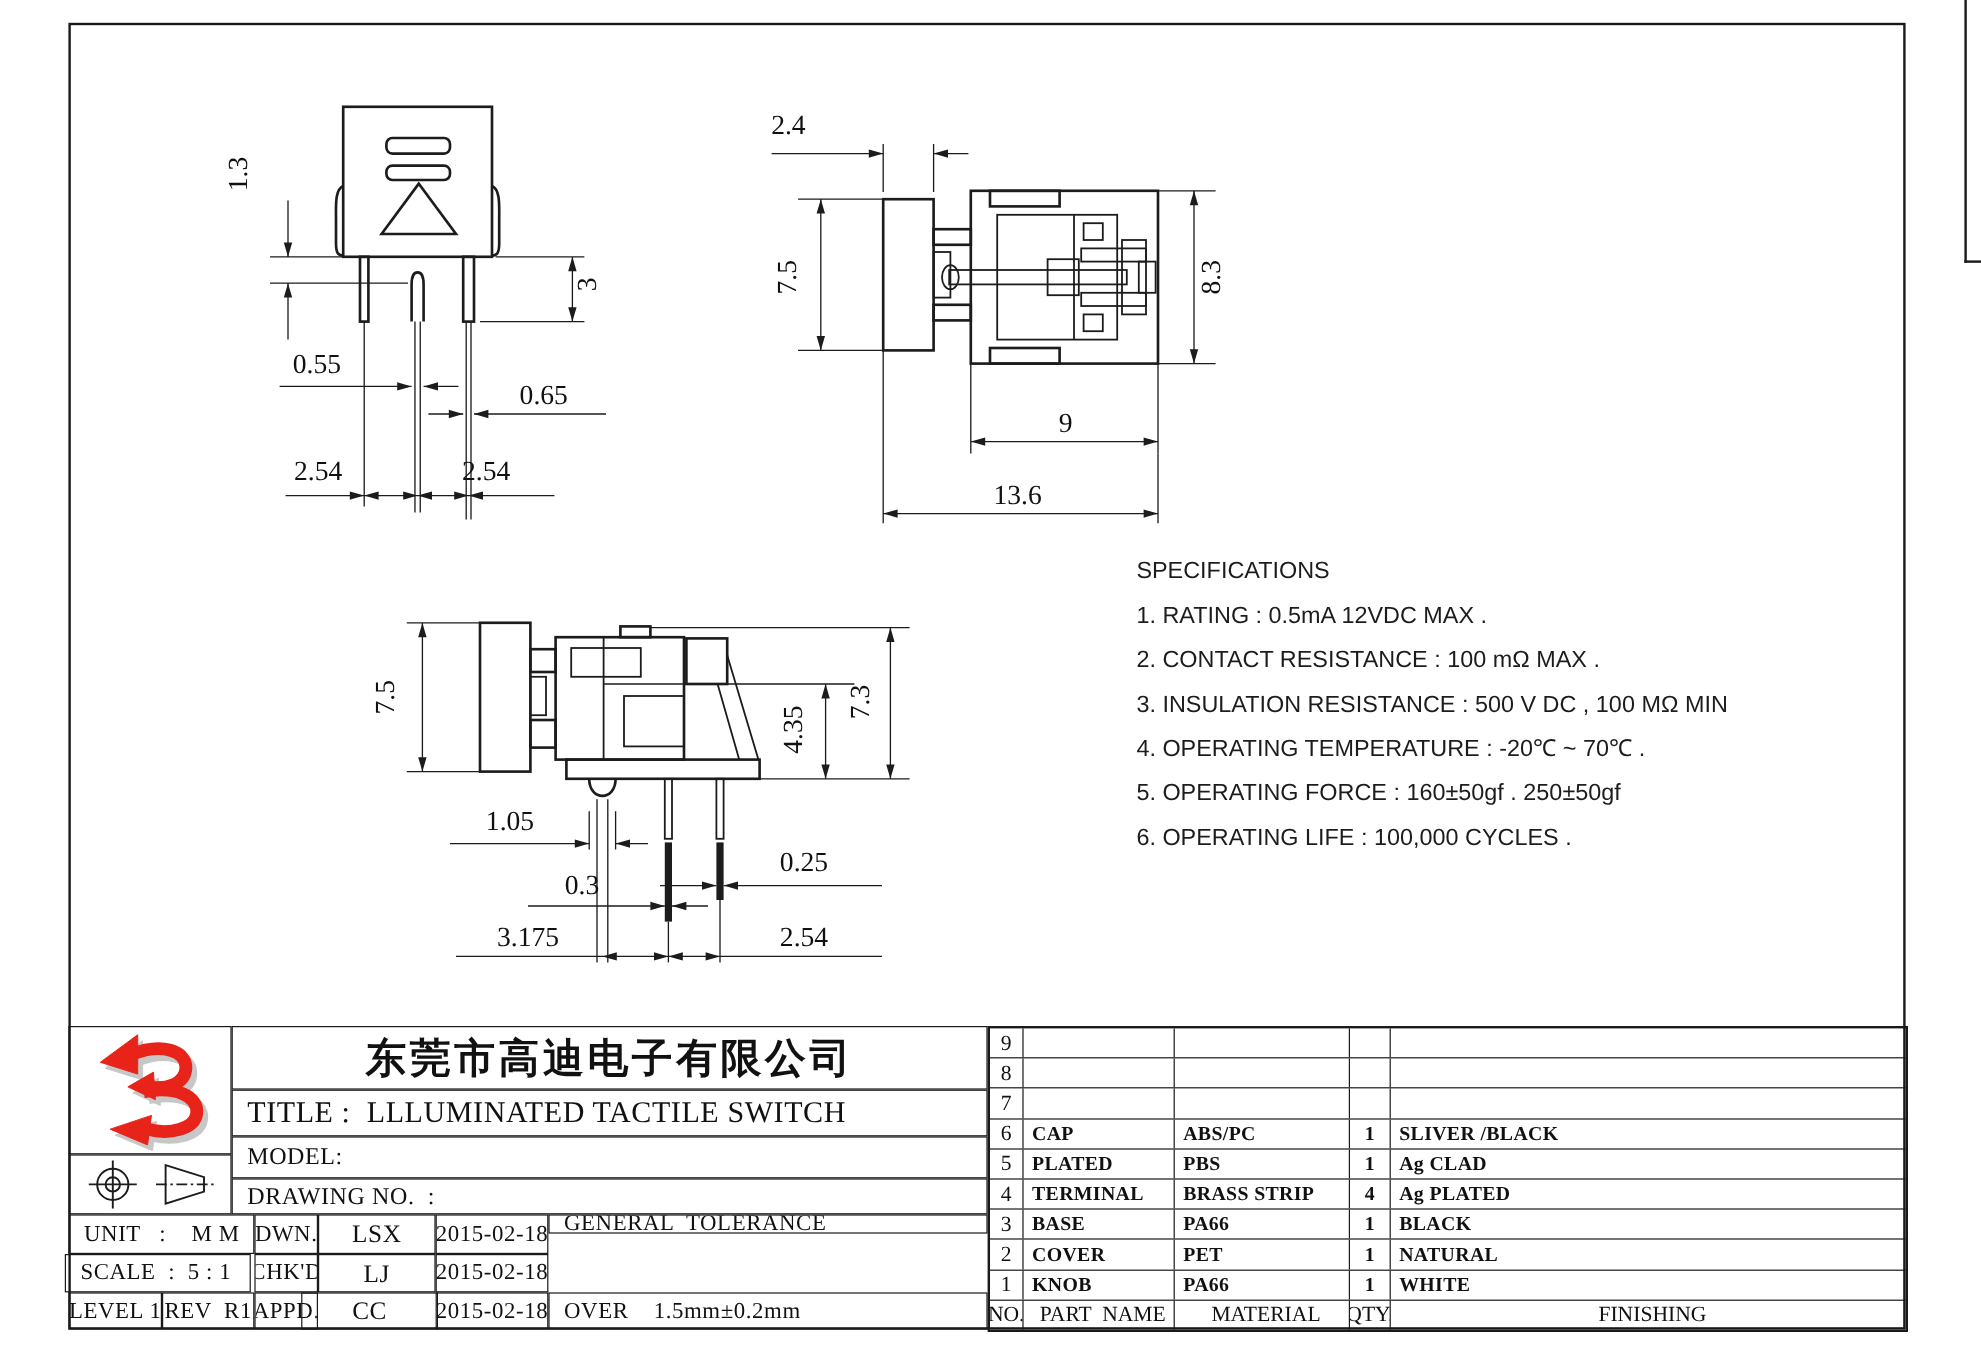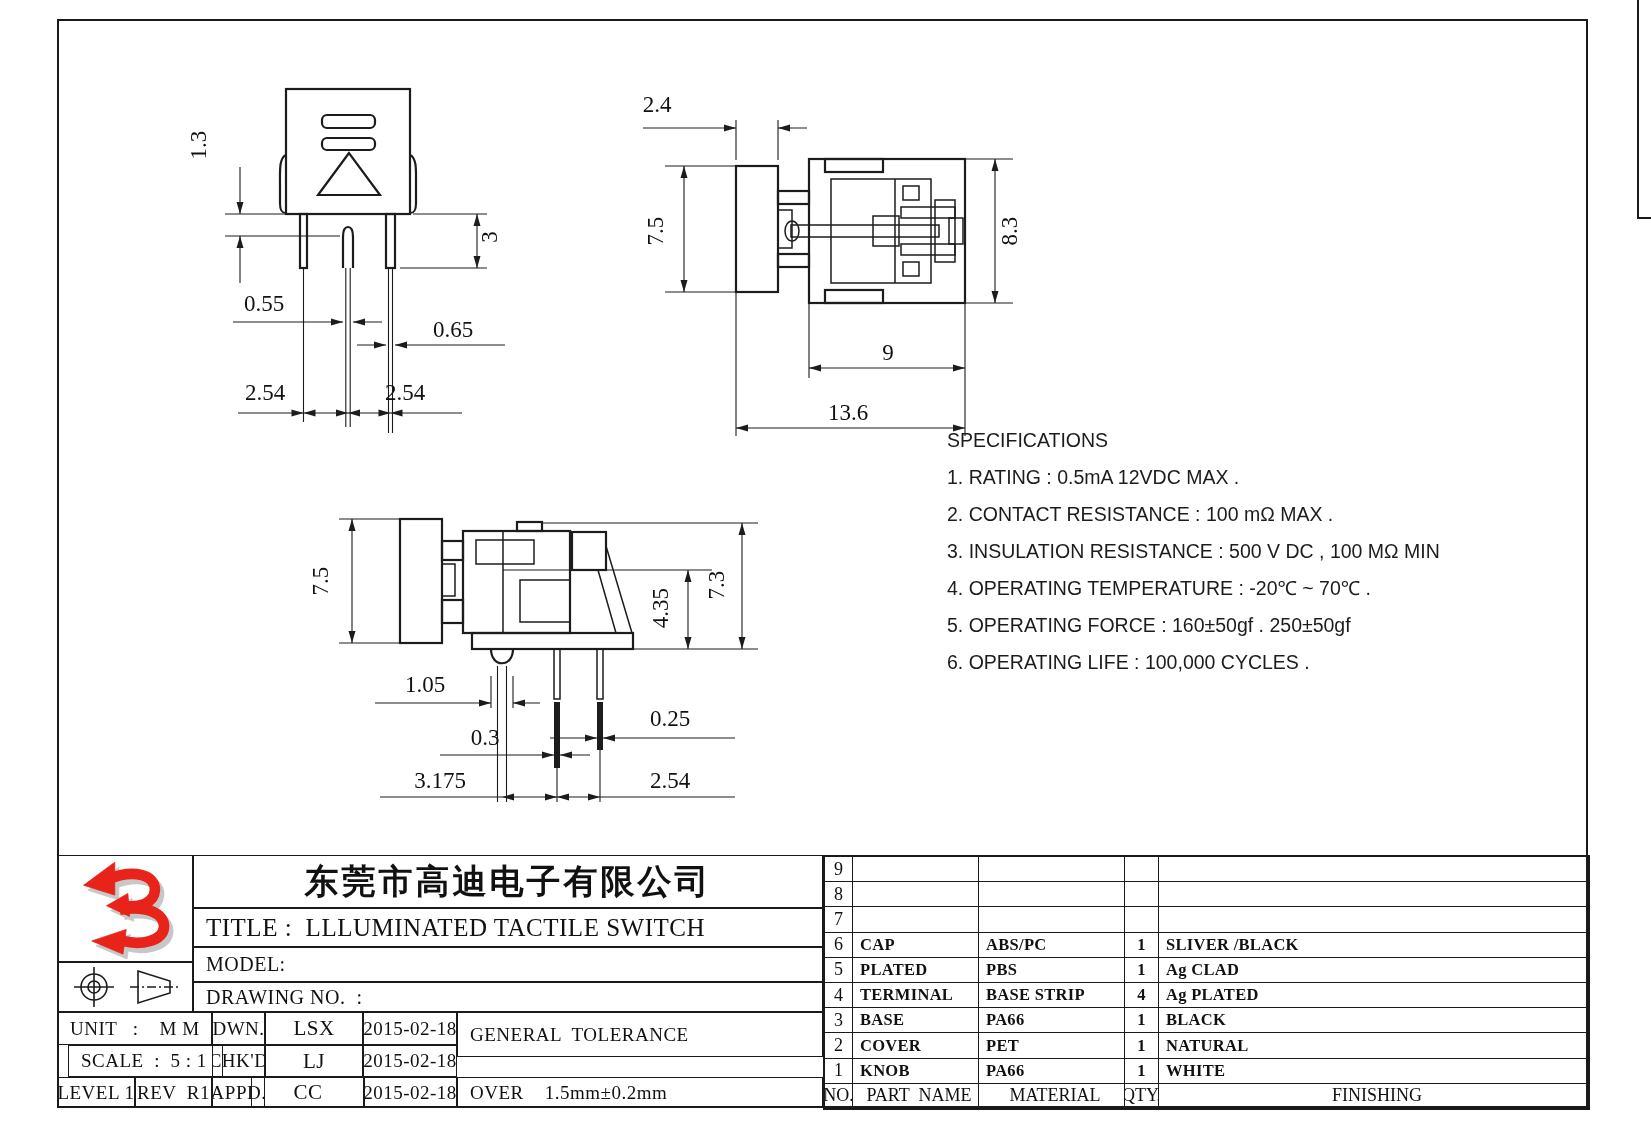--- a/index.html
+++ b/index.html
@@ -5,21 +5,21 @@
   html,body{margin:0;padding:0;background:#fff}
   .page{position:relative;width:1651px;height:1124px;background:#ffffff;overflow:hidden;
         font-family:"Liberation Serif",serif;color:#111}
   .frame{position:absolute;left:57px;top:19px;width:1531px;height:1089px;border:2px solid #1a1a1a;box-sizing:border-box}
   .frag{position:absolute;left:1637px;top:0;width:14px;height:219px;border-left:2px solid #1a1a1a;border-bottom:2px solid #1a1a1a;box-sizing:border-box}
   .cell{position:absolute;border:1.5px solid #1a1a1a;box-sizing:border-box;display:flex;align-items:center;white-space:pre;overflow:hidden}
   .cad{font-family:"Liberation Serif",serif;font-size:19px;letter-spacing:.5px}
   .pad{padding-left:12px}
   .ctr{justify-content:center}
   .company{justify-content:center;font-family:Liberation Mono, monospace;font-weight:900;font-size:34px;letter-spacing:3px}
-  .specs{position:absolute;left:947px;top:428px;font-family:"Liberation Sans",sans-serif;font-size:19.5px;color:#1c1c1c}
+  .specs{position:absolute;left:947px;top:464px;font-family:"Liberation Sans",sans-serif;font-size:19.5px;color:#1c1c1c}
   .specs div{height:37px;line-height:24px}
   
   .ptable{position:absolute;left:823px;top:855px;width:767px;height:255px;border:2px solid #1a1a1a;box-sizing:border-box;display:flex;flex-direction:column}
   .prow{display:flex;flex:1;border-bottom:1.3px solid #1a1a1a;box-sizing:border-box}
   .prow:last-child{border-bottom:none}
   .pc{border-right:1.3px solid #1a1a1a;box-sizing:border-box;display:flex;align-items:center;white-space:pre;overflow:hidden}
   .pc:last-child{border-right:none}
   .pc.no{width:28px;justify-content:center;font-size:18px}
   .pc.part{width:126px;padding-left:7px}
   .pc.mat{width:146px;padding-left:7px}
@@ -231,23 +231,23 @@
     <span>TITLE :</span><span>&nbsp;&nbsp;</span>
     <span>LLLUMINATED TACTILE SWITCH</span>
   </div>
   <div class="cell cad pad" style="left:193px;top:947px;width:630px;height:35px;font-size:20px">MODEL:</div>
   <div class="cell cad pad" style="left:193px;top:982px;width:630px;height:30px;font-size:20px">DRAWING NO.  :</div>
 
   <div class="cell cad pad" style="left:57px;top:1012px;width:155px;height:33px">UNIT   :    M M</div>
   <div class="cell cad ctr" style="left:212px;top:1012px;width:53px;height:33px">DWN.</div>
   <div class="cell cad ctr" style="left:265px;top:1012px;width:98px;height:33px;font-size:21px">LSX</div>
   <div class="cell cad ctr" style="left:363px;top:1012px;width:94px;height:33px">2015-02-18</div>
-  <div class="cell cad pad" style="left:457px;top:1012px;width:366px;height:45px">GENERAL  TOLERANCE</div>
-
-  <div class="cell cad pad" style="left:68px;top:1045px;width:155px;height:32px">SCALE  :  5 : 1</div>
+  <div class="cell cad pad" style="left:457px;top:1012px;width:366px;height:16px">GENERAL  TOLERANCE</div>
+
+  <div class="cell cad pad" style="left:54px;top:1045px;width:155px;height:32px">SCALE  :  5 : 1</div>
   <div class="cell cad ctr" style="left:212px;top:1045px;width:53px;height:32px">CHK'D</div>
   <div class="cell cad ctr" style="left:265px;top:1045px;width:98px;height:32px;font-size:21px">LJ</div>
   <div class="cell cad ctr" style="left:363px;top:1045px;width:94px;height:32px">2015-02-18</div>
 
   <div class="cell cad ctr" style="left:57px;top:1077px;width:78px;height:31px">LEVEL 1</div>
   <div class="cell cad ctr" style="left:135px;top:1077px;width:77px;height:31px">REV  R1</div>
   <div class="cell cad ctr" style="left:212px;top:1077px;width:53px;height:31px">APPD.</div>
   <div class="cell cad ctr" style="left:251px;top:1077px;width:114px;height:31px;font-size:21px">CC</div>
   <div class="cell cad ctr" style="left:363px;top:1077px;width:94px;height:31px">2015-02-18</div>
   <div class="cell cad pad" style="left:457px;top:1077px;width:366px;height:31px">OVER    1.5mm±0.2mm</div>
@@ -284,21 +284,21 @@
     <div class="prow">
       <div class="pc no">5</div>
       <div class="pc part bold">PLATED</div>
       <div class="pc mat bold">PBS</div>
       <div class="pc qty bold">1</div>
       <div class="pc fin bold">Ag CLAD</div>
     </div>
     <div class="prow">
       <div class="pc no">4</div>
       <div class="pc part bold">TERMINAL</div>
-      <div class="pc mat bold">BASE STRIP</div>
+      <div class="pc mat bold">BRASS STRIP</div>
       <div class="pc qty bold">4</div>
       <div class="pc fin bold">Ag PLATED</div>
     </div>
     <div class="prow">
       <div class="pc no">3</div>
       <div class="pc part bold">BASE</div>
       <div class="pc mat bold">PA66</div>
       <div class="pc qty bold">1</div>
       <div class="pc fin bold">BLACK</div>
     </div>

